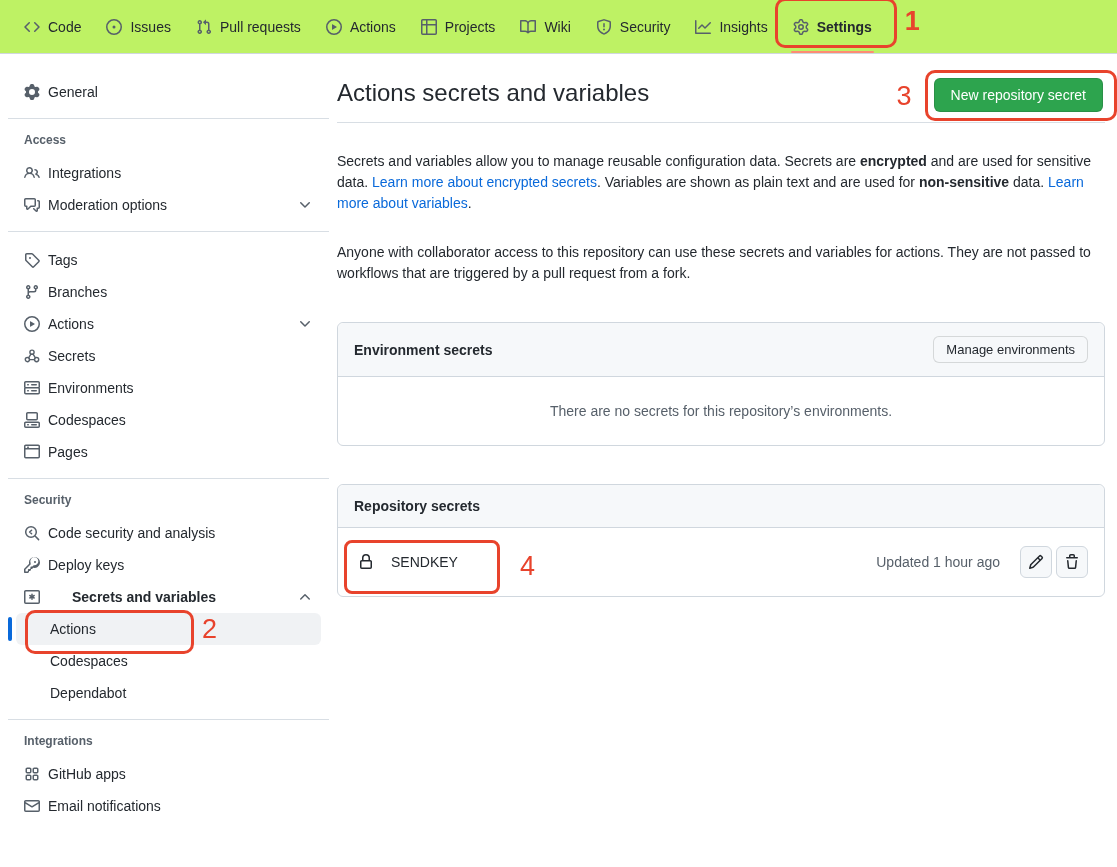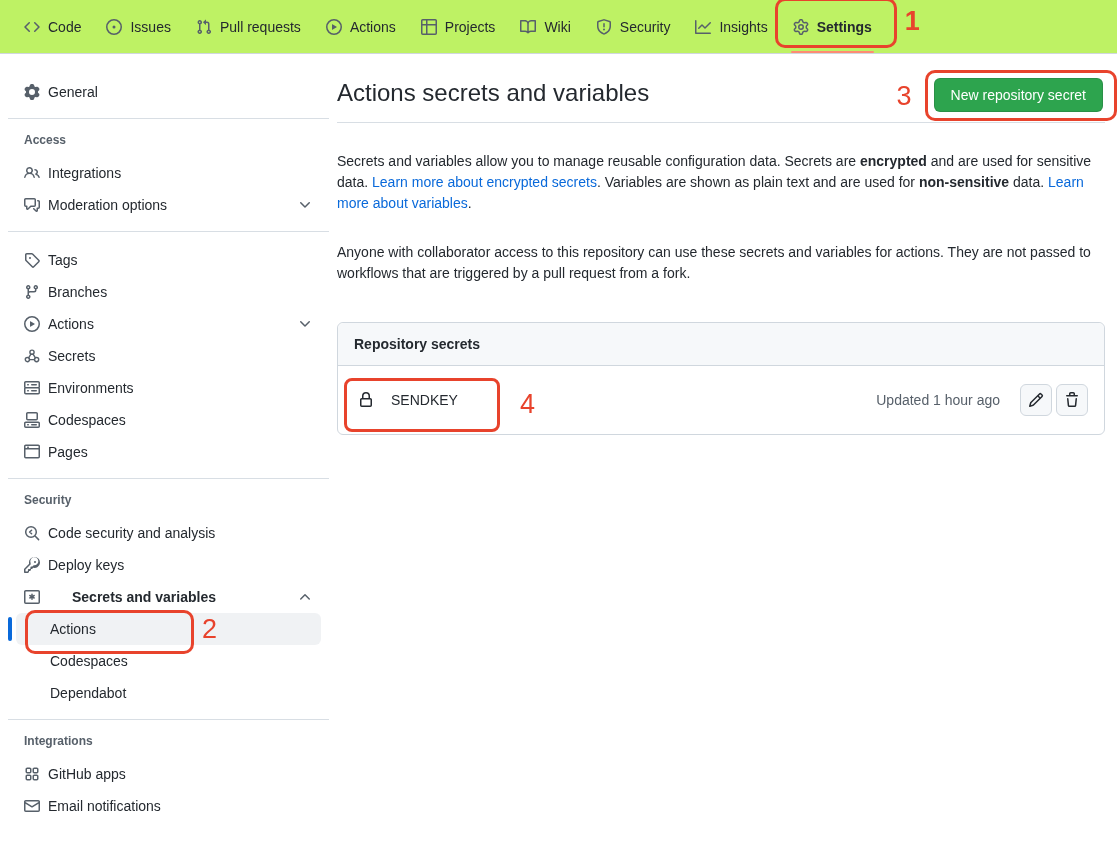--- a/index.html
+++ b/index.html
@@ -343,20 +343,27 @@
         <span class="ann-box ann3"></span>
         <span class="ann-num ann3n">3</span>
       </span>
     </div>
 
     <p class="para"><span>Secrets and variables allow you to manage reusable configuration data. Secrets are </span><b>encrypted</b><span> and are used for sensitive data. </span><a class="link">Learn more about encrypted secrets</a><span>. Variables are shown as plain text and are used for </span><b>non-sensitive</b><span> data. </span><a class="link">Learn more about variables</a><span>.</span></p>
 
     <p class="para">Anyone with collaborator access to this repository can use these secrets and variables for actions. They are not passed to workflows that are triggered by a pull request from a fork.</p>
 
 
+    <section class="panel">
+      <div class="panel-header">
+        <span>Environment secrets</span>
+        <button class="btn-secondary">Manage environments</button>
+      </div>
+      <div class="panel-empty">There are no secrets for this repository’s environments.</div>
+    </section>
 
     <section class="panel">
       <div class="panel-header">
         <span>Repository secrets</span>
       </div>
       <div class="secret-row">
         <span class="secret-name-wrap">
           <span class="ic" style="color:#24292f">
               <svg width="16" height="16" viewBox="0 0 16 16" fill="currentColor">
                 <path d="M4 4a4 4 0 0 1 8 0v2h.25c.966 0 1.75.784 1.75 1.75v5.5A1.75 1.75 0 0 1 12.25 15h-8.5A1.75 1.75 0 0 1 2 13.25v-5.5C2 6.784 2.784 6 3.75 6H4Zm8.25 3.5h-8.5a.25.25 0 0 0-.25.25v5.5c0 .138.112.25.25.25h8.5a.25.25 0 0 0 .25-.25v-5.5a.25.25 0 0 0-.25-.25ZM10.5 6V4a2.5 2.5 0 1 0-5 0v2Z"></path>

